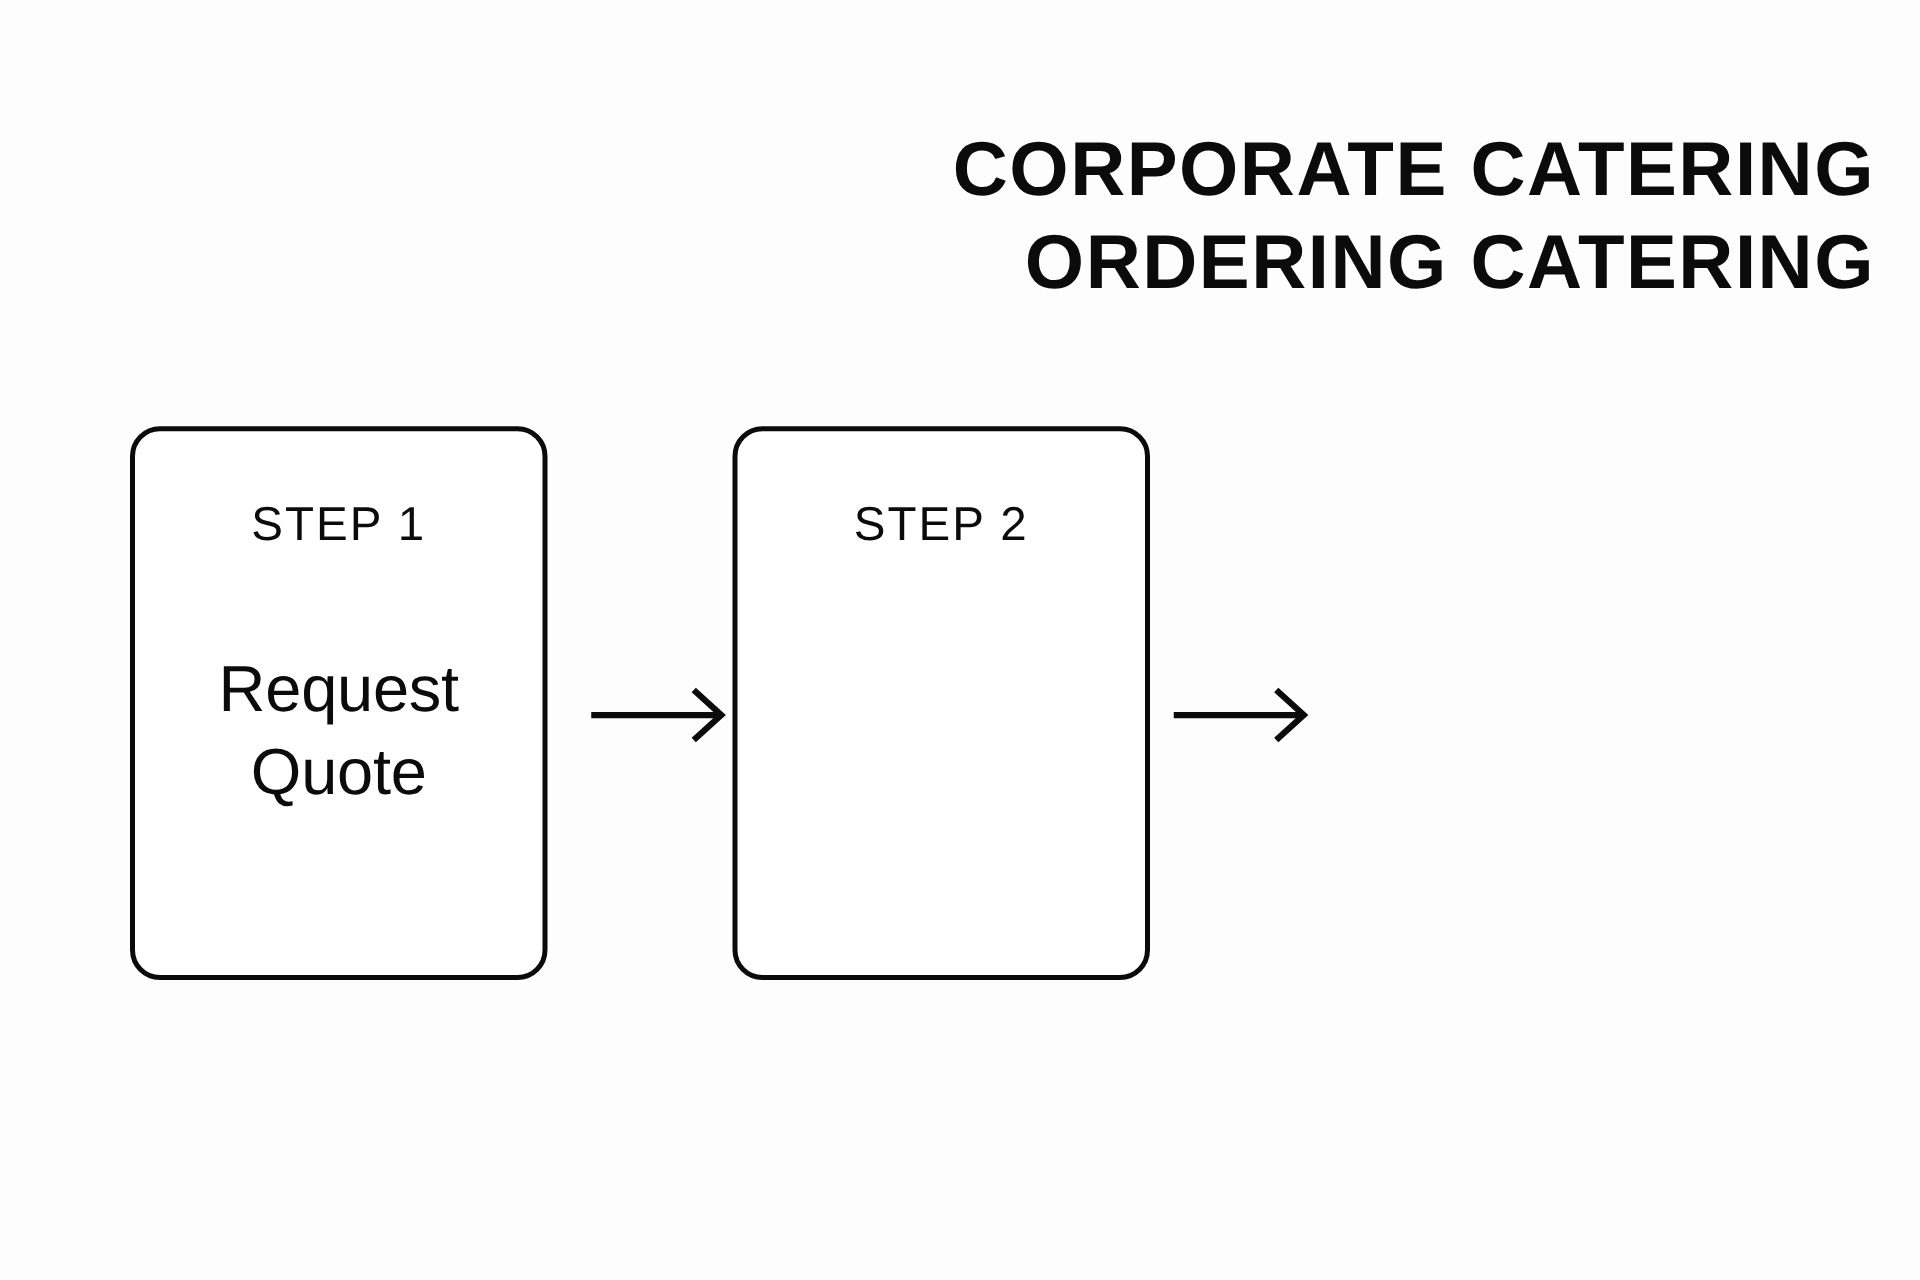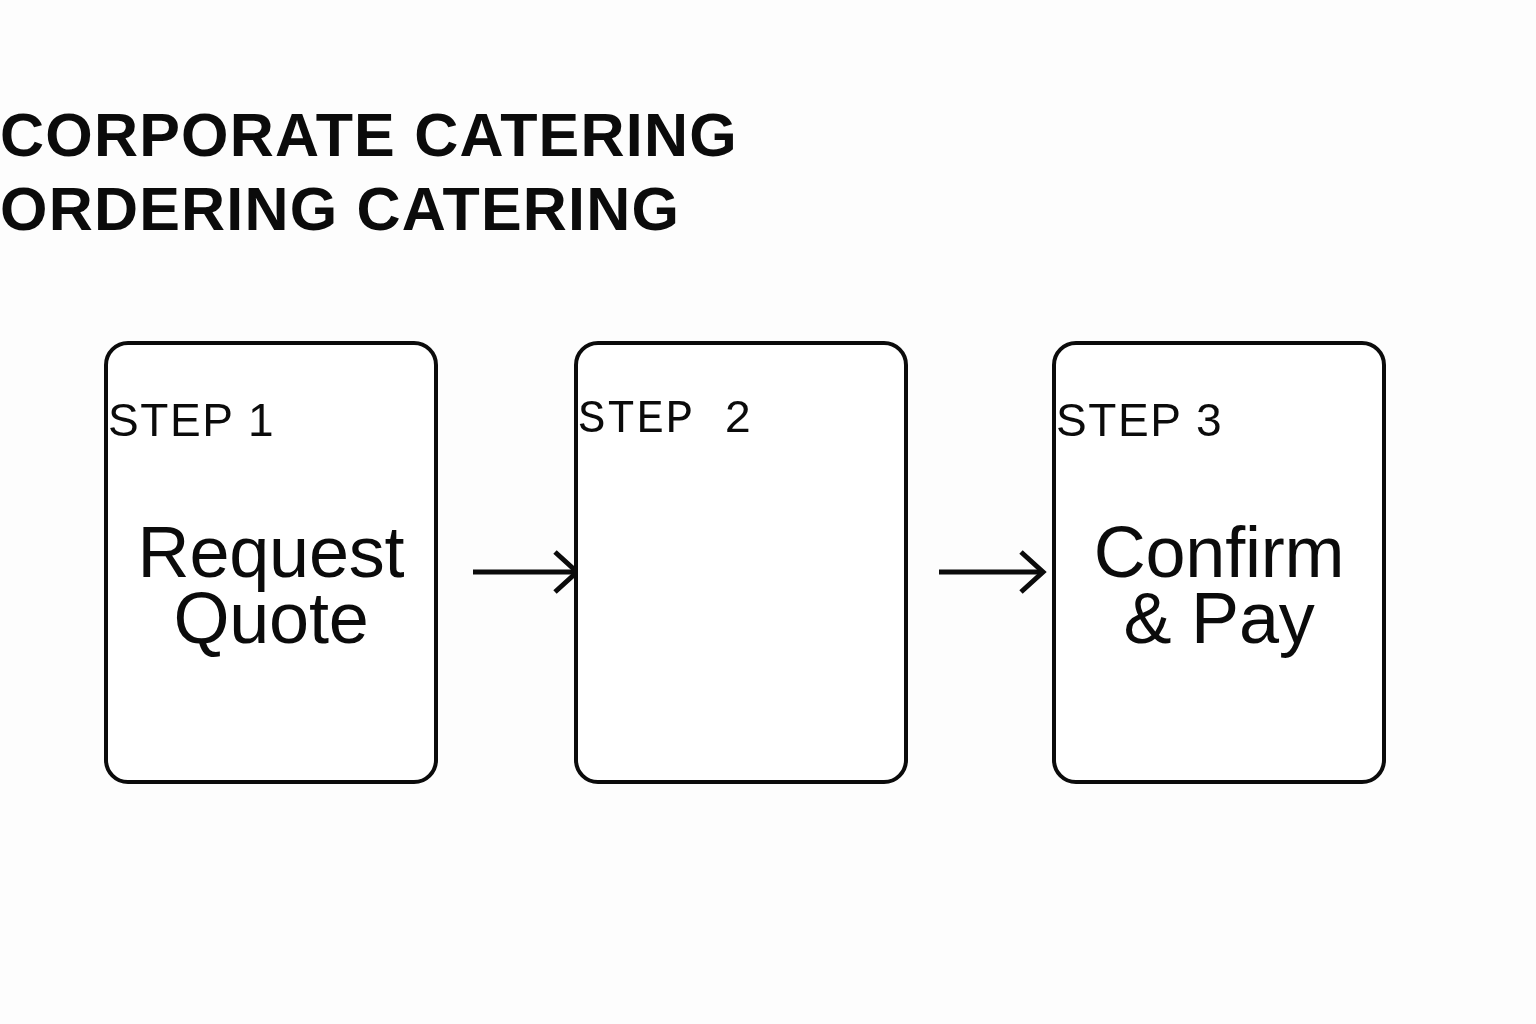--- a/index.html
+++ b/index.html
@@ -21,21 +21,21 @@
     width: 1536px;
     height: 1024px;
   }
 
   
   .title-block {
     position: absolute;
     left: 0;
     top: 98px;
     width: 1500px;
-    text-align: left;
+    text-align: right;
   }
   .title-line {
     font-size: 61px;
     font-weight: 700;
     letter-spacing: 1.2px;
     line-height: 74px;
     white-space: nowrap;
     color: #0b0b0b;
   }
 
@@ -52,43 +52,43 @@
     position: absolute;
     top: 0;
     width: 334px;
     height: 443px;
     box-sizing: border-box;
     border: 4px solid #0b0b0b;
     border-radius: 24px;
     background: #ffffff;
   }
   .step-box.pos-0 { left: 0px; }
-  .step-box.pos-1 { left: 470px; font-family: Liberation Mono, monospace; }
+  .step-box.pos-1 { left: 482px; }
   .step-box.pos-2 { left: 948px; }
 
   .step-label {
     position: absolute;
     top: 53px;
     left: 0;
     width: 100%;
-    text-align: left;
-    font-size: 46px;
+    text-align: center;
+    font-size: 38px;
     font-weight: 400;
     letter-spacing: 1.6px;
     line-height: 44px;
     color: #0b0b0b;
   }
 
   .step-title {
     position: absolute;
     top: 174px;
     left: 0;
     width: 100%;
     text-align: center;
-    font-size: 72px;
+    font-size: 52px;
     font-weight: 400;
     line-height: 66px;
     letter-spacing: -0.2px;
     color: #0b0b0b;
     white-space: pre-line;
   }
 
   
   .arrow {
     position: absolute;
@@ -133,20 +133,15 @@
       <div class="step-label">STEP 2</div>
     </div>
 
     <div class="arrow gap-1">
       <svg viewBox="0 0 116 52" xmlns="http://www.w3.org/2000/svg" aria-hidden="true">
         <line x1="2" y1="26" x2="104" y2="26" stroke="#0b0b0b" stroke-width="5" stroke-linecap="butt"></line>
         <polyline points="84,6 106,26 84,46" fill="none" stroke="#0b0b0b" stroke-width="5" stroke-linecap="butt" stroke-linejoin="miter"></polyline>
       </svg>
     </div>
 
-    <div class="step-box pos-2">
-      <div class="step-label">STEP 3</div>
-      <div class="step-title">Confirm
-&amp; Pay</div>
-    </div>
 
   </div>
 </div>
 
 </body></html>

